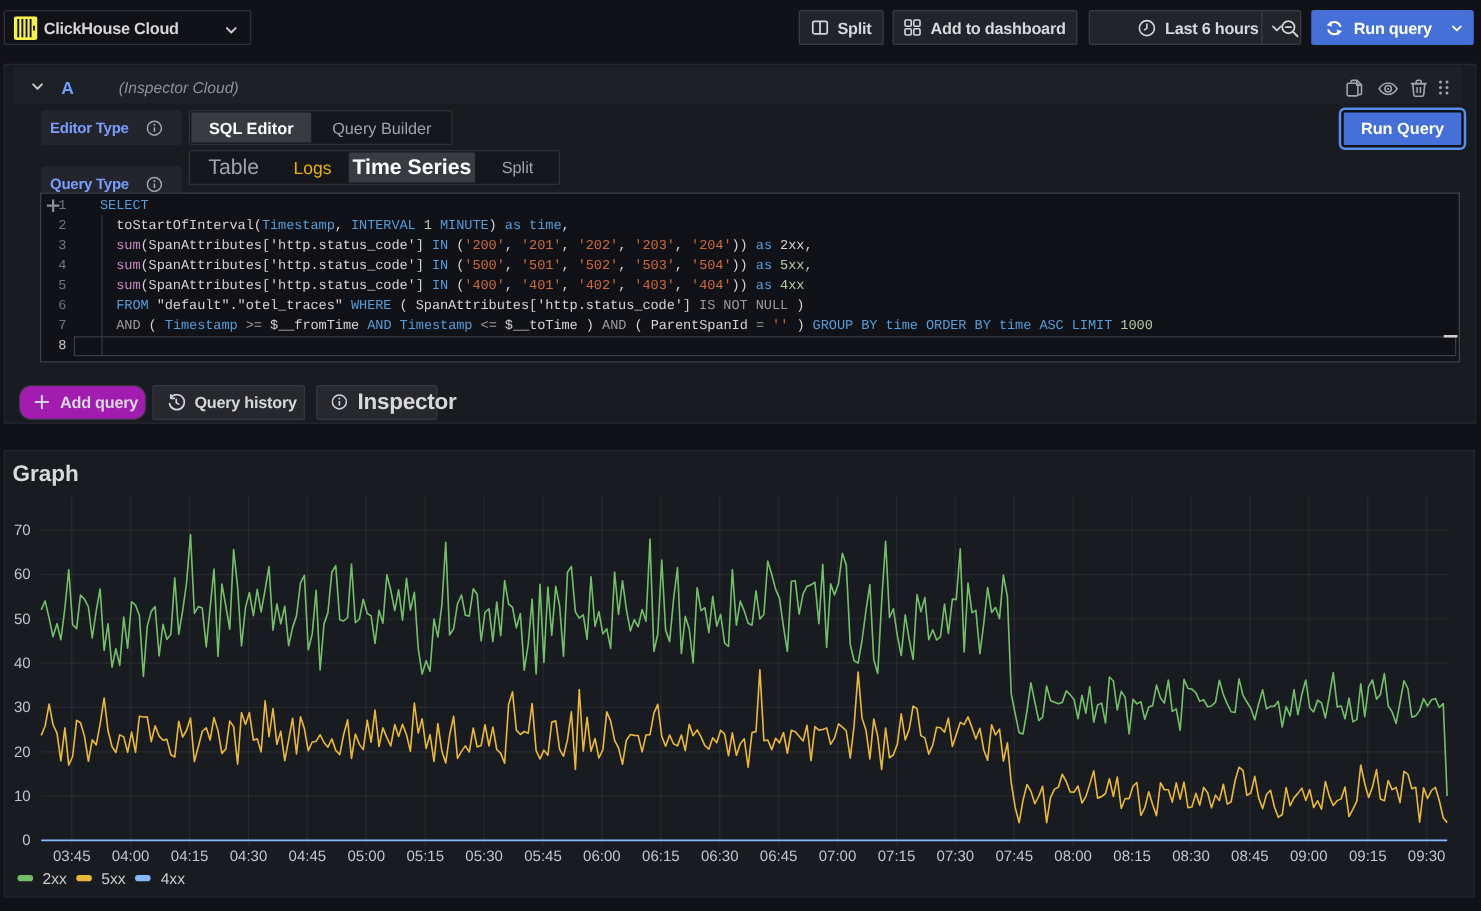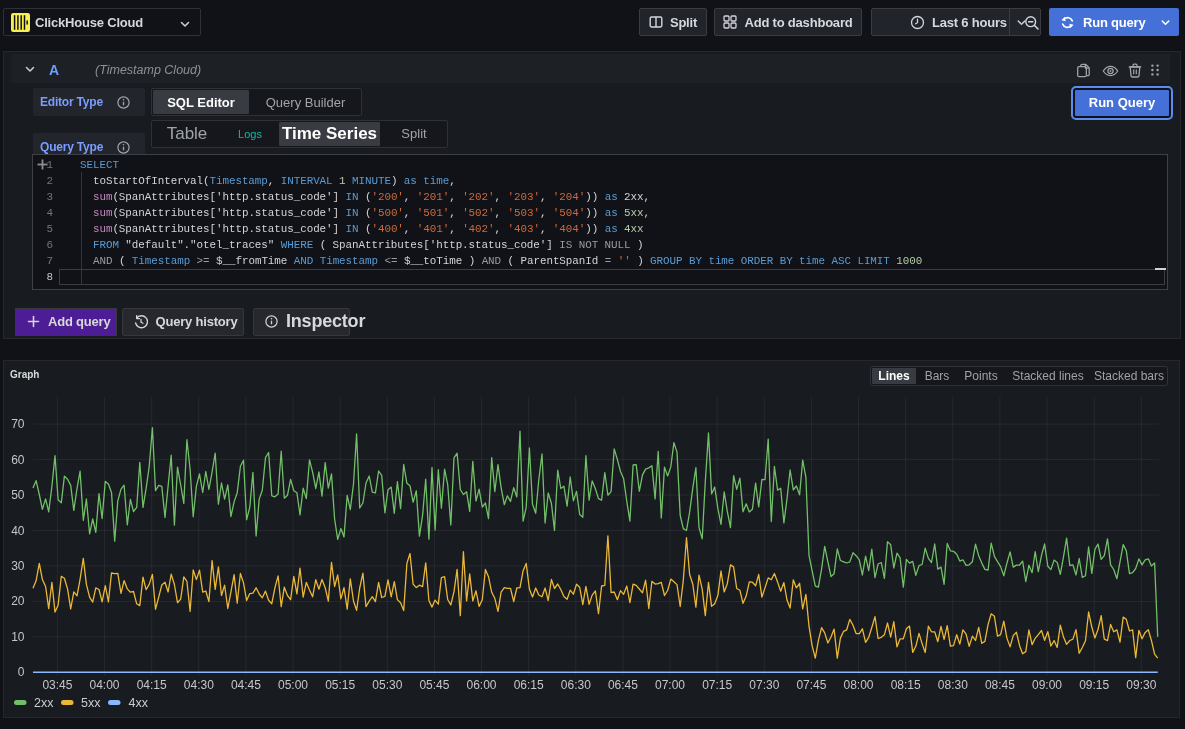--- a/index.html
+++ b/index.html
@@ -83,21 +83,21 @@
 
 <div class="abs" style="left:3px;top:51px;width:1178px;height:288px;background:#181b1f;border:1px solid #25272d;">
 
   <div class="abs" style="left:7px;top:2px;width:1159px;height:28.5px;background:#1d2024;"></div>
   <span class="abs" style="left:20px;top:11px;display:flex;">
       <svg width="12" height="12" viewBox="0 0 12 12">
         <path d="M2.5 4.5 L6 8 L9.5 4.5" fill="none" stroke="#c9cad0" stroke-width="1.6" stroke-linecap="round" stroke-linejoin="round"></path>
       </svg>
     </span>
   <span class="abs" style="left:45px;top:10px;color:#6e9fff;font-weight:700;font-size:14px;">A</span>
-  <span class="abs" style="left:91px;top:11px;color:#8e9097;font-style:italic;font-size:12.5px;">(Timestamp Cloud)</span>
+  <span class="abs" style="left:91px;top:11px;color:#8e9097;font-style:italic;font-size:12.5px;">(Inspector Cloud)</span>
   <span class="abs" style="left:1072px;top:10.5px;display:flex;">
       <svg width="15" height="15" viewBox="0 0 15 15">
         <path d="M4.8 3.2 V2.5 A1.2 1.2 0 0 1 6 1.3 H9.6 L13.2 4.9 V11.5 A1.2 1.2 0 0 1 12 12.7 H10.6" fill="none" stroke="#a2a5ab" stroke-width="1.25" stroke-linejoin="round"></path>
         <path d="M9.4 1.6 V5.1 H12.9" fill="none" stroke="#a2a5ab" stroke-width="1.25" stroke-linejoin="round"></path>
         <rect x="1.7" y="3.6" width="8.6" height="10.1" rx="1.2" fill="none" stroke="#a2a5ab" stroke-width="1.25"></rect>
       </svg>
     </span>
   <span class="abs" style="left:1098px;top:10.5px;display:flex;">
       <svg width="17" height="16" viewBox="0 0 17 16">
         <path d="M1.3 8 C3.3 4.9 5.8 3.4 8.5 3.4 C11.2 3.4 13.7 4.9 15.7 8 C13.7 11.1 11.2 12.6 8.5 12.6 C5.8 12.6 3.3 11.1 1.3 8 Z" fill="none" stroke="#a2a5ab" stroke-width="1.25"></path>
@@ -146,21 +146,21 @@
     <span style="position:absolute;right:15px;top:8px;display:flex;">
         <svg width="13" height="13" viewBox="0 0 13 13">
           <circle cx="6.5" cy="6.5" r="5.6" fill="none" stroke="#a2a5ab" stroke-width="1.2"></circle>
           <line x1="6.5" y1="5.7" x2="6.5" y2="9.3" stroke="#a2a5ab" stroke-width="1.3"></line>
           <circle cx="6.5" cy="3.7" r="0.8" fill="#a2a5ab"></circle>
         </svg>
       </span>
   </div>
   <div class="abs" style="left:147px;top:67.5px;width:297px;height:28px;border:1px solid #2f3136;border-radius:2px;background:#16171c;display:flex;align-items:stretch;">
     <span style="display:flex;align-items:center;justify-content:center;width:70px;color:#9fa3aa;font-size:17px;">Table</span>
-    <span style="display:flex;align-items:center;justify-content:center;width:56px;color:#14b8a6;font-size:11px;">Logs</span>
+    <span style="display:flex;align-items:center;justify-content:center;width:56px;color:#eab308;font-size:14px;">Logs</span>
     <span style="display:flex;align-items:center;justify-content:center;width:101px;margin:1px;background:#393b42;border-radius:1px;color:#ffffff;font-weight:700;font-size:17px;">Time Series</span>
     <span style="display:flex;align-items:center;justify-content:center;flex:1;color:#9fa3aa;font-size:13px;">Split</span>
   </div>
 
   <div class="abs" style="left:28px;top:101.5px;width:1136px;height:136px;background:#111218;border:1px solid #3e4046;font-family:'Liberation Mono',monospace;font-size:10.9px;letter-spacing:-0.06px;line-height:16px;font-weight:500;">
     <svg width="11" height="11" viewBox="0 0 11 11" style="position:absolute;left:4px;top:4.5px;">
         <line x1="5.5" y1="0.5" x2="5.5" y2="10.5" stroke="#8b8f94" stroke-width="1.8"></line>
         <line x1="0.5" y1="5.5" x2="10.5" y2="5.5" stroke="#8b8f94" stroke-width="1.8"></line>
       </svg>
     <div style="position:absolute;left:48px;top:17px;width:1px;height:112px;background:#33363c;"></div>
@@ -177,21 +177,21 @@
 <div style="position:absolute;left:4px;top:66.5px;width:16px;text-align:right;color:#6e7681;">5</div>
 <div style="position:absolute;left:47px;top:66.5px;white-space:pre;">  <span style="color:#C586C0">sum</span><span style="color:#D4D4D4">(SpanAttributes['http.status_code']</span> <span style="color:#569CD6">IN</span> <span style="color:#D4D4D4">(</span><span style="color:#CE6A3D">'400'</span><span style="color:#D4D4D4">,&nbsp;</span><span style="color:#CE6A3D">'401'</span><span style="color:#D4D4D4">,&nbsp;</span><span style="color:#CE6A3D">'402'</span><span style="color:#D4D4D4">,&nbsp;</span><span style="color:#CE6A3D">'403'</span><span style="color:#D4D4D4">,&nbsp;</span><span style="color:#CE6A3D">'404'</span><span style="color:#D4D4D4">))</span> <span style="color:#569CD6">as</span> <span style="color:#B5CEA8">4xx</span></div>
 <div style="position:absolute;left:4px;top:82.5px;width:16px;text-align:right;color:#6e7681;">6</div>
 <div style="position:absolute;left:47px;top:82.5px;white-space:pre;">  <span style="color:#569CD6">FROM</span> <span style="color:#D4D4D4">"default"."otel_traces"</span> <span style="color:#569CD6">WHERE</span> <span style="color:#D4D4D4">( SpanAttributes['http.status_code']</span> <span style="color:#9B9B9B">IS NOT NULL</span> <span style="color:#D4D4D4">)</span></div>
 <div style="position:absolute;left:4px;top:98.5px;width:16px;text-align:right;color:#6e7681;">7</div>
 <div style="position:absolute;left:47px;top:98.5px;white-space:pre;">  <span style="color:#9B9B9B">AND</span> <span style="color:#D4D4D4">(</span> <span style="color:#569CD6">Timestamp</span> <span style="color:#9B9B9B">&gt;=</span> <span style="color:#D4D4D4">$__fromTime</span> <span style="color:#569CD6">AND</span> <span style="color:#569CD6">Timestamp</span> <span style="color:#9B9B9B">&lt;=</span> <span style="color:#D4D4D4">$__toTime</span> <span style="color:#D4D4D4">)</span> <span style="color:#9B9B9B">AND</span> <span style="color:#D4D4D4">(</span> <span style="color:#D4D4D4">ParentSpanId</span> <span style="color:#9B9B9B">=</span> <span style="color:#CE6A3D">''</span> <span style="color:#D4D4D4">)</span> <span style="color:#569CD6">GROUP</span> <span style="color:#569CD6">BY</span> <span style="color:#569CD6">time</span> <span style="color:#569CD6">ORDER</span> <span style="color:#569CD6">BY</span> <span style="color:#569CD6">time</span> <span style="color:#569CD6">ASC</span> <span style="color:#569CD6">LIMIT</span> <span style="color:#B5CEA8">1000</span></div>
 <div style="position:absolute;left:4px;top:114.5px;width:16px;text-align:right;color:#c6c6c6;">8</div>
 <div style="position:absolute;left:47px;top:114.5px;white-space:pre;"></div>
   </div>
 
-  <div class="abs" style="left:11px;top:255.5px;width:102px;height:28px;background:#4c1d95;border:1px solid #36383e;border-radius:0;display:flex;align-items:center;">
+  <div class="abs" style="left:11px;top:255.5px;width:102px;height:28px;background:#a21caf;border:1px solid #36383e;border-radius:10px;display:flex;align-items:center;">
     <span style="margin-left:11px;display:flex;">
         <svg width="13" height="13" viewBox="0 0 13 13">
           <line x1="6.5" y1="1.5" x2="6.5" y2="11.5" stroke="#d4d5da" stroke-width="1.6" stroke-linecap="round"></line>
           <line x1="1.5" y1="6.5" x2="11.5" y2="6.5" stroke="#d4d5da" stroke-width="1.6" stroke-linecap="round"></line>
         </svg>
       </span>
     <span style="margin-left:8px;color:#d7d8dc;font-size:13px;font-weight:700;letter-spacing:-0.2px;">Add query</span>
   </div>
   <div class="abs" style="left:117.5px;top:255.5px;width:122px;height:28px;background:#26282e;border:1px solid #36383e;border-radius:2px;display:flex;align-items:center;">
     <span style="margin-left:11px;display:flex;">
@@ -209,28 +209,21 @@
           <circle cx="6.5" cy="6.5" r="5.6" fill="none" stroke="#d4d5da" stroke-width="1.2"></circle>
           <line x1="6.5" y1="5.7" x2="6.5" y2="9.3" stroke="#d4d5da" stroke-width="1.3"></line>
           <circle cx="6.5" cy="3.7" r="0.8" fill="#d4d5da"></circle>
         </svg>
       </span>
     <span style="margin-left:8px;color:#d7d8dc;font-size:18px;font-weight:700;letter-spacing:-0.2px;">Inspector</span>
   </div>
 </div>
 
 <div class="abs" style="left:3px;top:360px;width:1177px;height:358px;background:#181b1f;border:1px solid #25272d;">
-  <span class="abs" style="left:6px;top:7.5px;color:#d8d9da;font-weight:700;font-size:10px;">Graph</span>
-  <div class="abs" style="left:866px;top:5px;width:298px;height:20px;border:1px solid #2f3136;border-radius:2px;background:#16171c;display:flex;align-items:stretch;font-size:12px;">
-    <span style="display:flex;align-items:center;justify-content:center;width:44px;margin:1px;background:#393b42;border-radius:1px;color:#fff;font-weight:700;">Lines</span>
-    <span style="display:flex;align-items:center;justify-content:center;width:40px;color:#9ea2aa;">Bars</span>
-    <span style="display:flex;align-items:center;justify-content:center;width:48px;color:#9ea2aa;">Points</span>
-    <span style="display:flex;align-items:center;justify-content:center;width:86px;color:#9ea2aa;">Stacked lines</span>
-    <span style="display:flex;align-items:center;justify-content:center;flex:1;color:#9ea2aa;">Stacked bars</span>
-  </div>
+  <span class="abs" style="left:6px;top:7.5px;color:#d8d9da;font-weight:700;font-size:18px;">Graph</span>
   <svg width="1177" height="357" viewBox="0 0 1177 357" style="position:absolute;left:-1px;top:-1px;font-family:'Liberation Sans',sans-serif;">
 <line x1="54.4" y1="37" x2="54.4" y2="316" stroke="rgba(204,204,220,0.08)" stroke-width="1"></line>
 <line x1="101.5" y1="37" x2="101.5" y2="316" stroke="rgba(204,204,220,0.08)" stroke-width="1"></line>
 <line x1="148.7" y1="37" x2="148.7" y2="316" stroke="rgba(204,204,220,0.08)" stroke-width="1"></line>
 <line x1="195.8" y1="37" x2="195.8" y2="316" stroke="rgba(204,204,220,0.08)" stroke-width="1"></line>
 <line x1="242.9" y1="37" x2="242.9" y2="316" stroke="rgba(204,204,220,0.08)" stroke-width="1"></line>
 <line x1="290.0" y1="37" x2="290.0" y2="316" stroke="rgba(204,204,220,0.08)" stroke-width="1"></line>
 <line x1="337.2" y1="37" x2="337.2" y2="316" stroke="rgba(204,204,220,0.08)" stroke-width="1"></line>
 <line x1="384.3" y1="37" x2="384.3" y2="316" stroke="rgba(204,204,220,0.08)" stroke-width="1"></line>
 <line x1="431.4" y1="37" x2="431.4" y2="316" stroke="rgba(204,204,220,0.08)" stroke-width="1"></line>

